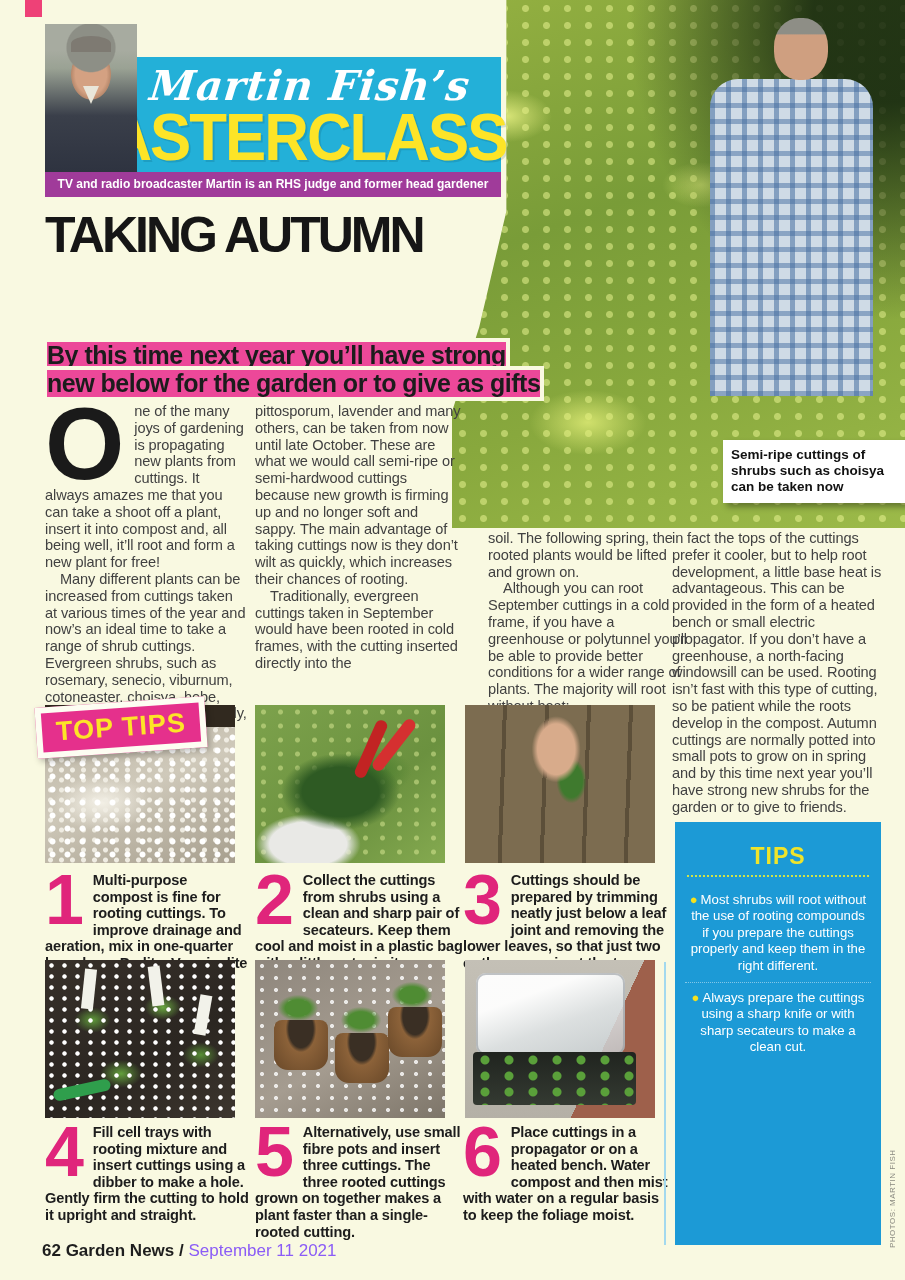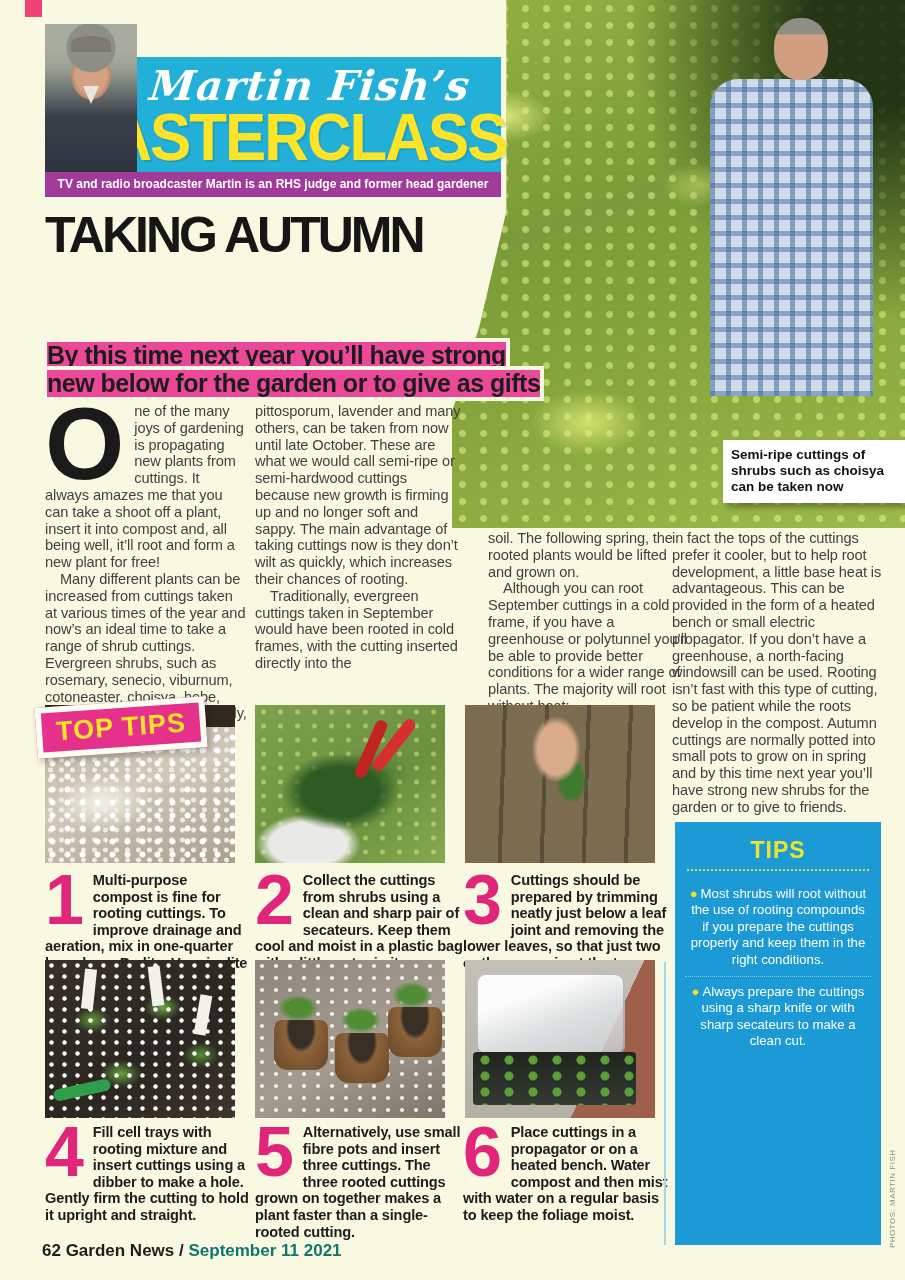--- a/index.html
+++ b/index.html
@@ -149,33 +149,33 @@
   #step2{left:255px;top:872px;width:208px;}
   #step3{left:463px;top:872px;width:204px;}
   #step4{left:45px;top:1124px;width:204px;}
   #step5{left:255px;top:1124px;width:210px;}
   #step6{left:463px;top:1124px;width:206px;}
 
   
   .col-rule{position:absolute;left:664px;top:962px;width:2px;height:283px;background:#a3d9ee;}
   .tips-box{position:absolute;left:675px;top:822px;width:206px;height:423px;background:#1c9ad6;
         color:#fff;text-align:center;}
-  .tips-title{font-size:23px;font-weight:bold;color:#f0e42a;letter-spacing:1px;padding-top:15px;}
+  .tips-title{font-size:23px;font-weight:bold;color:#f0e42a;letter-spacing:1px;padding-top:21px;}
   .tips-sep{border-bottom:2px dotted #cfe34a;margin:5px 12px 8px;}
   .tips-box ul{list-style:none;margin:0;padding:0 10px;}
   .tips-box li{font-size:13.2px;line-height:16.4px;padding:7px 2px 8px;border-top:1px dotted rgba(255,255,255,.45);}
   .tips-box li:first-child{border-top:none;}
   .bullet{color:#f5e11e;font-size:13px;margin-right:3px;}
 
   
   .photo-credit{position:absolute;left:888px;top:1128px;height:120px;color:#8a8a80;font-size:8px;
         writing-mode:vertical-rl;transform:rotate(180deg);letter-spacing:.5px;}
   .footer{position:absolute;left:42px;top:1241px;font-size:17px;color:#1e1e1e;}
   .footer b{font-weight:bold;}
-  .footer .date{font-weight:bold;color:#0f766e;}
+  .footer .date{font-weight:normal;color:#8b5cf6;}
 </style>
 </head>
 <body>
 
 <div id="page">
 
   <div class="corner-tab"></div>
   <div class="cyan-band"></div>
   <div class="script-title">Martin Fish’s</div>
   <div class="masthead">MASTERCLASS</div>
@@ -264,21 +264,21 @@
   <div class="step" id="step6">
     <span class="num">6</span>
     <span>Place cuttings in a propagator or on a heated bench. Water compost and then mist with water on a regular basis to keep the foliage moist.</span>
   </div>
 
   <div class="col-rule"></div>
   <div class="tips-box">
     <div class="tips-title">TIPS</div>
     <div class="tips-sep"></div>
     <ul>
-      <li><span class="bullet">●</span><span>Most shrubs will root without the use of rooting compounds if you prepare the cuttings properly and keep them in the right conditions.</span></li>
+      <li><span class="bullet">●</span><span>Most shrubs will root without the use of rooting compounds if you prepare the cuttings properly and keep them in the right different.</span></li>
       <li><span class="bullet">●</span><span>Always prepare the cuttings using a sharp knife or with sharp secateurs to make a clean cut.</span></li>
     </ul>
   </div>
 
   <div class="photo-credit">PHOTOS: MARTIN FISH</div>
   <div class="footer">
     <b>62 Garden News /</b><span class="date"> September 11 2021</span>
   </div>
 
 </div>

